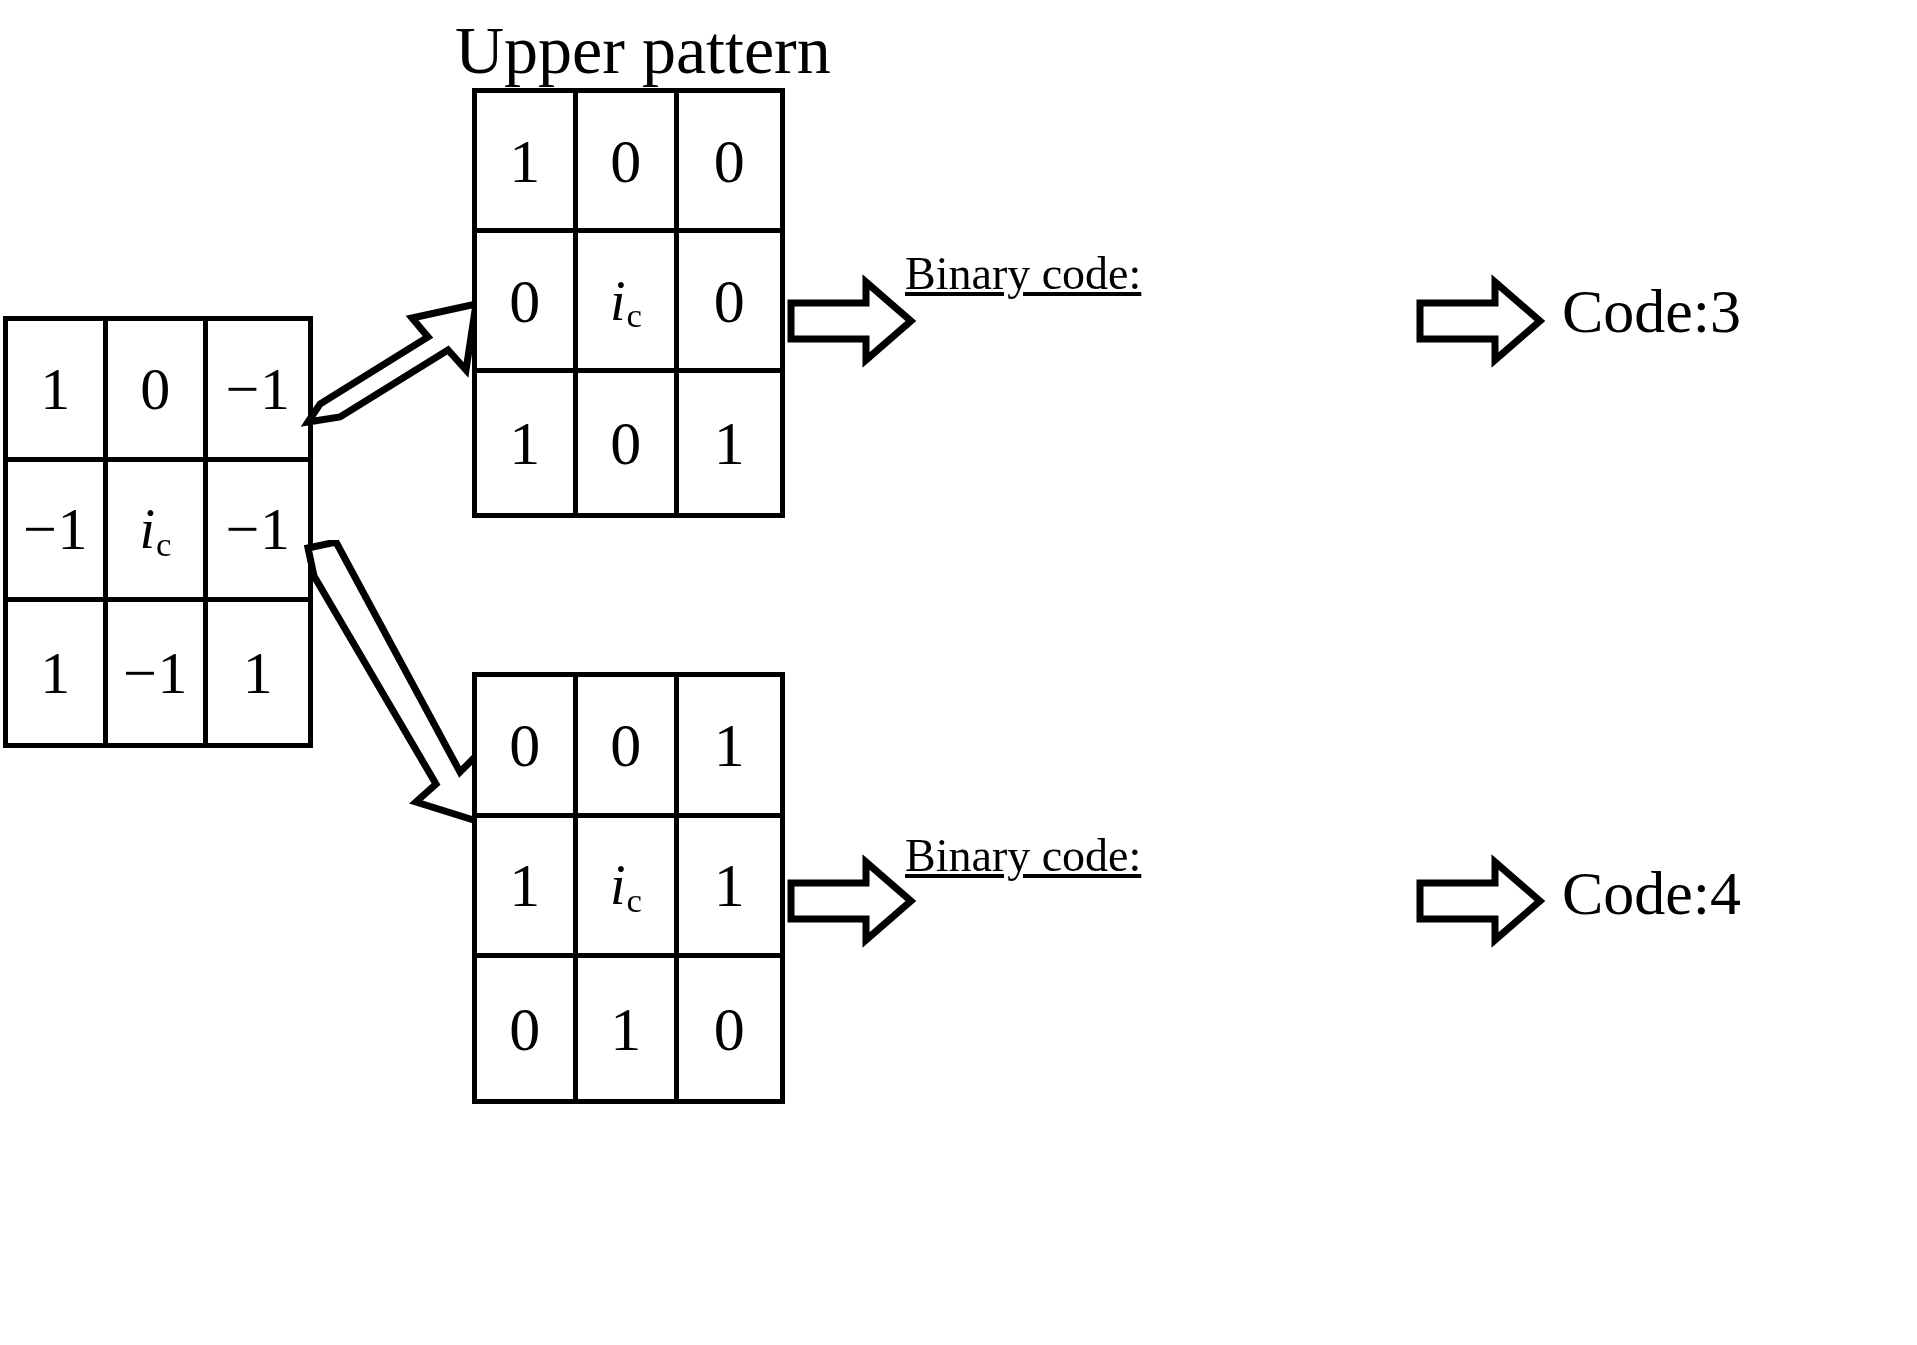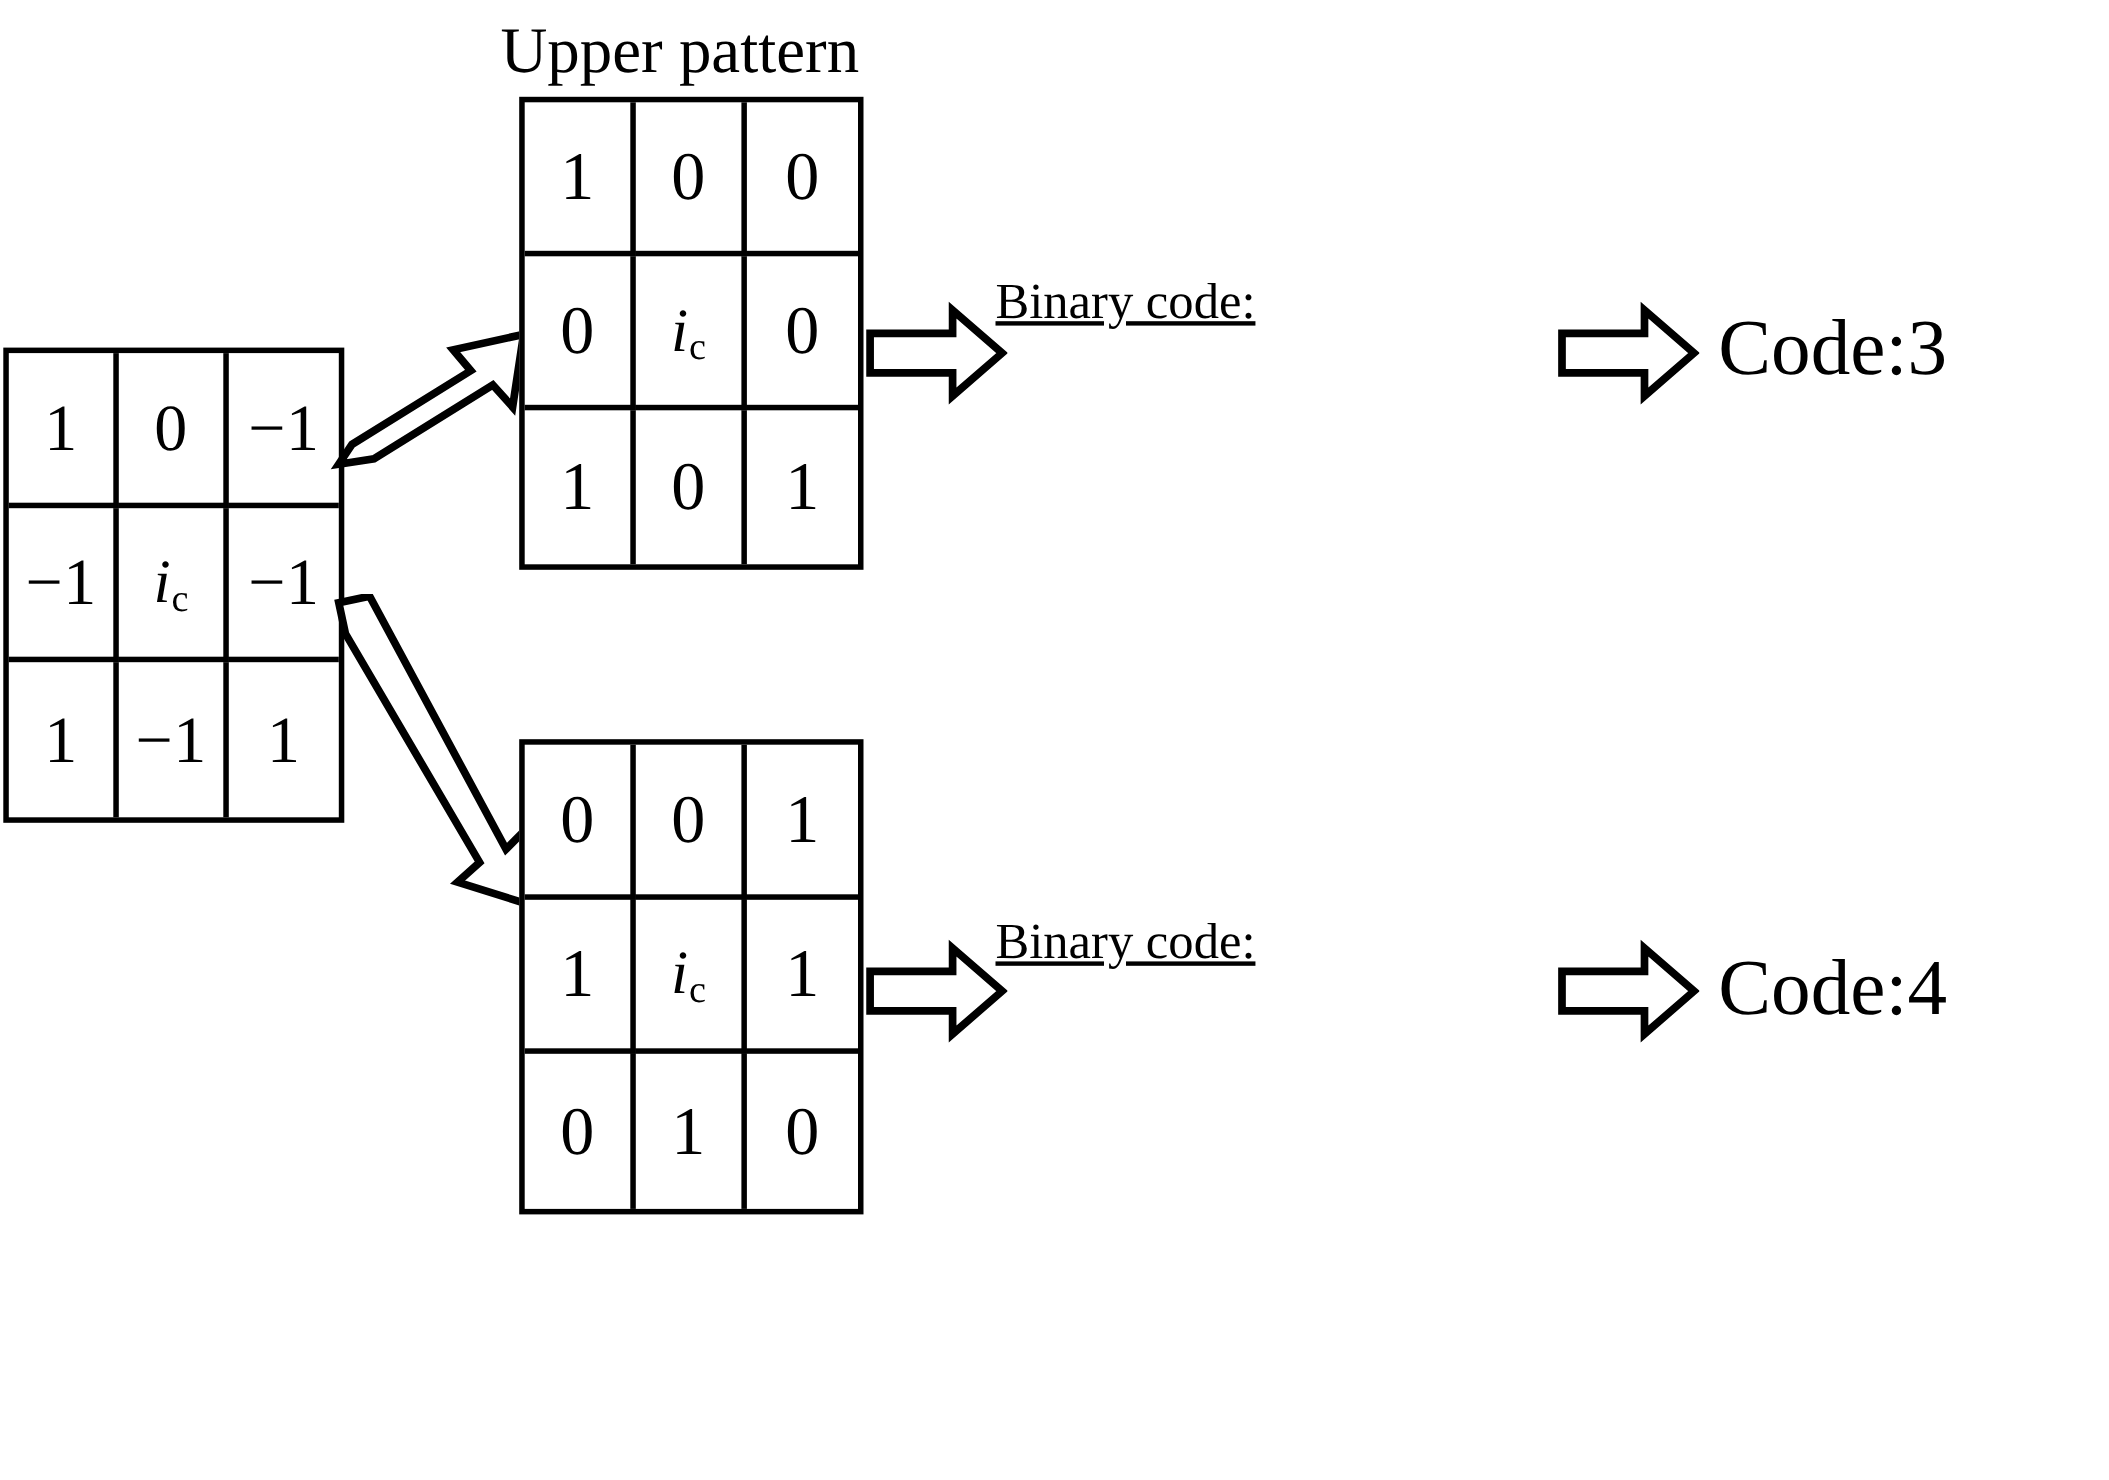--- a/index.html
+++ b/index.html
@@ -44,21 +44,21 @@
   #grid-source .cell{font-size:60px;}
 
   
   #grid-upper{left:472px;top:88px;width:313px;height:430px;}
   
   #grid-lower{left:472px;top:672px;width:313px;height:432px;}
 
   
   .caption{
     position:absolute;
-    font-size:59px;
+    font-size:68px;
     line-height:1;
     white-space:nowrap;
     text-align:right;
   }
   #caption-upper{left:455px;top:16px;}
   #caption-lower{left:455px;top:598px;}
 
   
   .textblock{
     position:absolute;
@@ -67,21 +67,21 @@
     white-space:nowrap;
     text-align:center;
     text-decoration:underline;
   }
   #binary-upper{left:905px;top:250px;}
   #binary-lower{left:905px;top:832px;}
   .binary-line2{display:block;text-align:center;}
 
   .codeout{
     position:absolute;
-    font-size:72px;
+    font-size:62px;
     line-height:1;
     white-space:nowrap;
   }
   #code-upper{left:1562px;top:280px;}
   #code-lower{left:1562px;top:862px;}
 
   
   .arrowwrap{position:absolute;}
   #arrow-split-up{left:300px;top:300px;}
   #arrow-split-down{left:300px;top:540px;}

